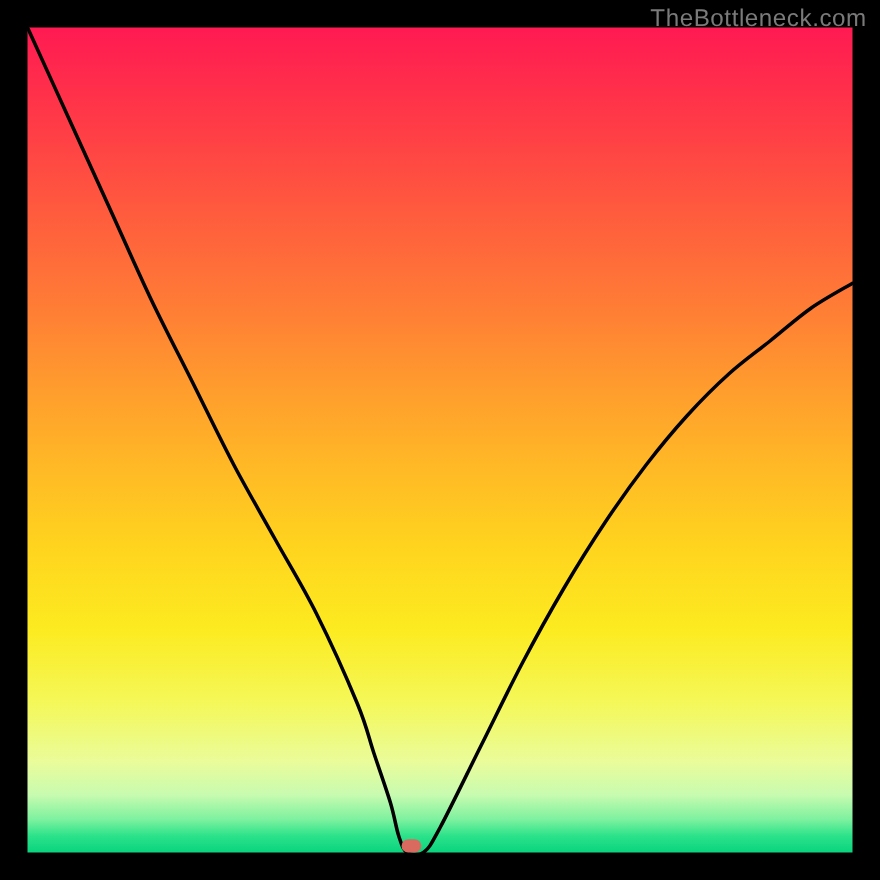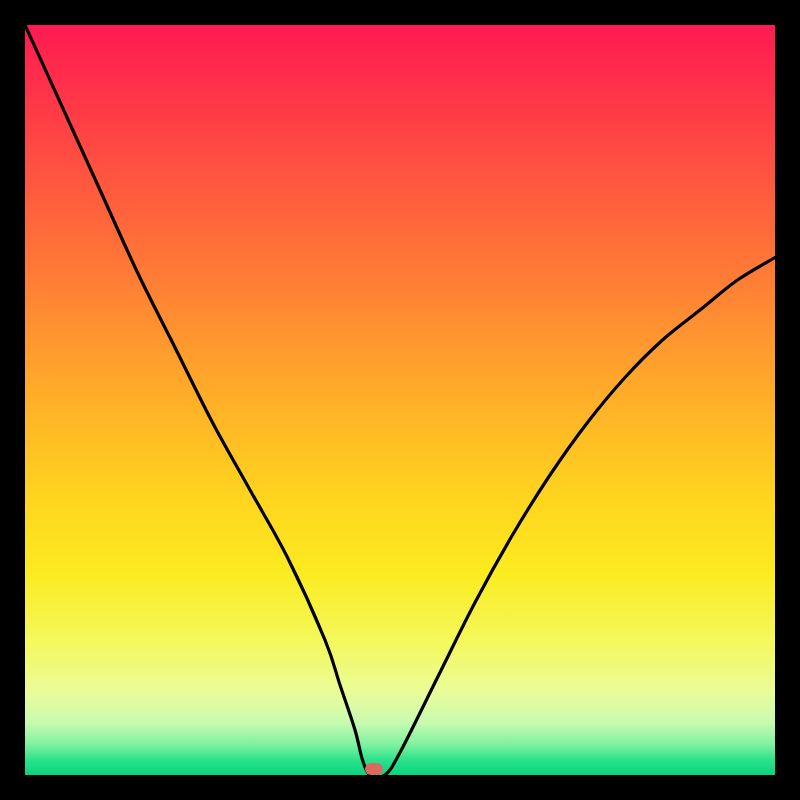--- a/index.html
+++ b/index.html
@@ -67,20 +67,21 @@
     height: 12px;
     border-radius: 6px;
     background: #d86a60;
     transform: translate(-50%, -50%);
   }
 </style>
 </head>
 <body>
 
 <div class="frame">
+  <div class="watermark">TheBottleneck.com</div>
 
   <div class="plot">
     <svg class="curve" viewBox="0 0 750 750" preserveAspectRatio="none">
       <path fill="none" stroke="#000000" stroke-width="3.2" stroke-linejoin="round" stroke-linecap="round" d="M 0.00 0.00 C 6.25 13.75, 25.00 55.00, 37.50 82.50 C 50.00 110.00, 62.50 137.50, 75.00 165.00 C 87.50 192.50, 100.00 221.25, 112.50 247.50 C 125.00 273.75, 137.50 297.50, 150.00 322.50 C 162.50 347.50, 175.00 373.75, 187.50 397.50 C 200.00 421.25, 212.50 442.50, 225.00 465.00 C 237.50 487.50, 250.00 507.50, 262.50 532.50 C 275.00 557.50, 291.25 593.75, 300.00 615.00 C 308.75 636.25, 310.00 645.00, 315.00 660.00 C 320.00 675.00, 326.25 692.50, 330.00 705.00 C 333.75 717.50, 335.00 727.50, 337.50 735.00 C 340.00 742.50, 341.25 747.50, 345.00 750.00 C 348.75 752.50, 355.00 753.75, 360.00 750.00 C 365.00 746.25, 366.25 743.75, 375.00 727.50 C 383.75 711.25, 400.00 677.50, 412.50 652.50 C 425.00 627.50, 437.50 601.25, 450.00 577.50 C 462.50 553.75, 475.00 531.25, 487.50 510.00 C 500.00 488.75, 512.50 468.75, 525.00 450.00 C 537.50 431.25, 550.00 413.75, 562.50 397.50 C 575.00 381.25, 587.50 366.25, 600.00 352.50 C 612.50 338.75, 625.00 326.25, 637.50 315.00 C 650.00 303.75, 662.50 295.00, 675.00 285.00 C 687.50 275.00, 700.00 263.75, 712.50 255.00 C 725.00 246.25, 743.75 236.25, 750.00 232.50"></path>
     </svg>
     <div class="marker" style="left: 348.75px; top: 744px; background: rgb(216, 106, 96);"></div>
   </div>
 </div>
 
 </body></html>

